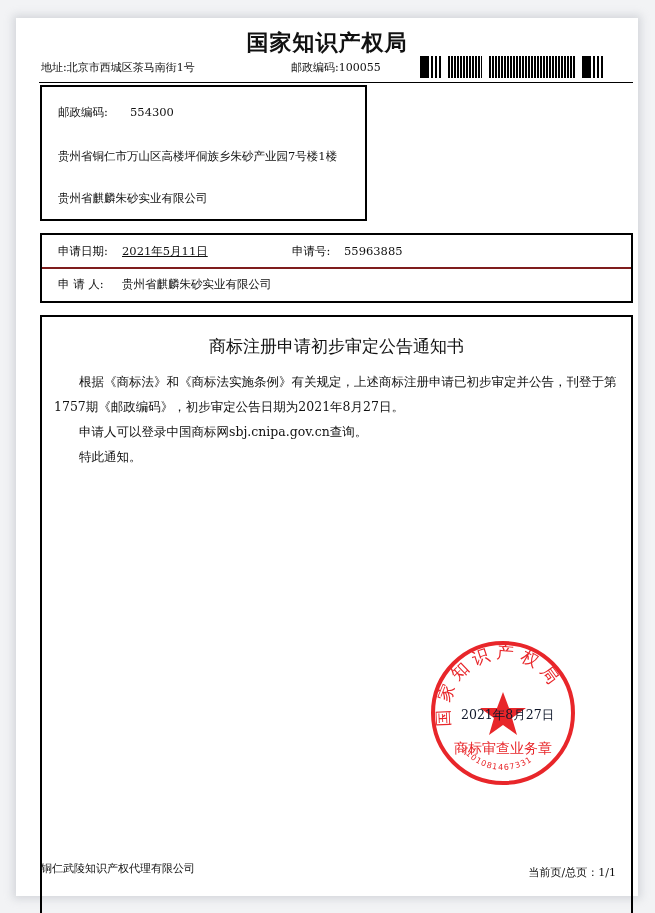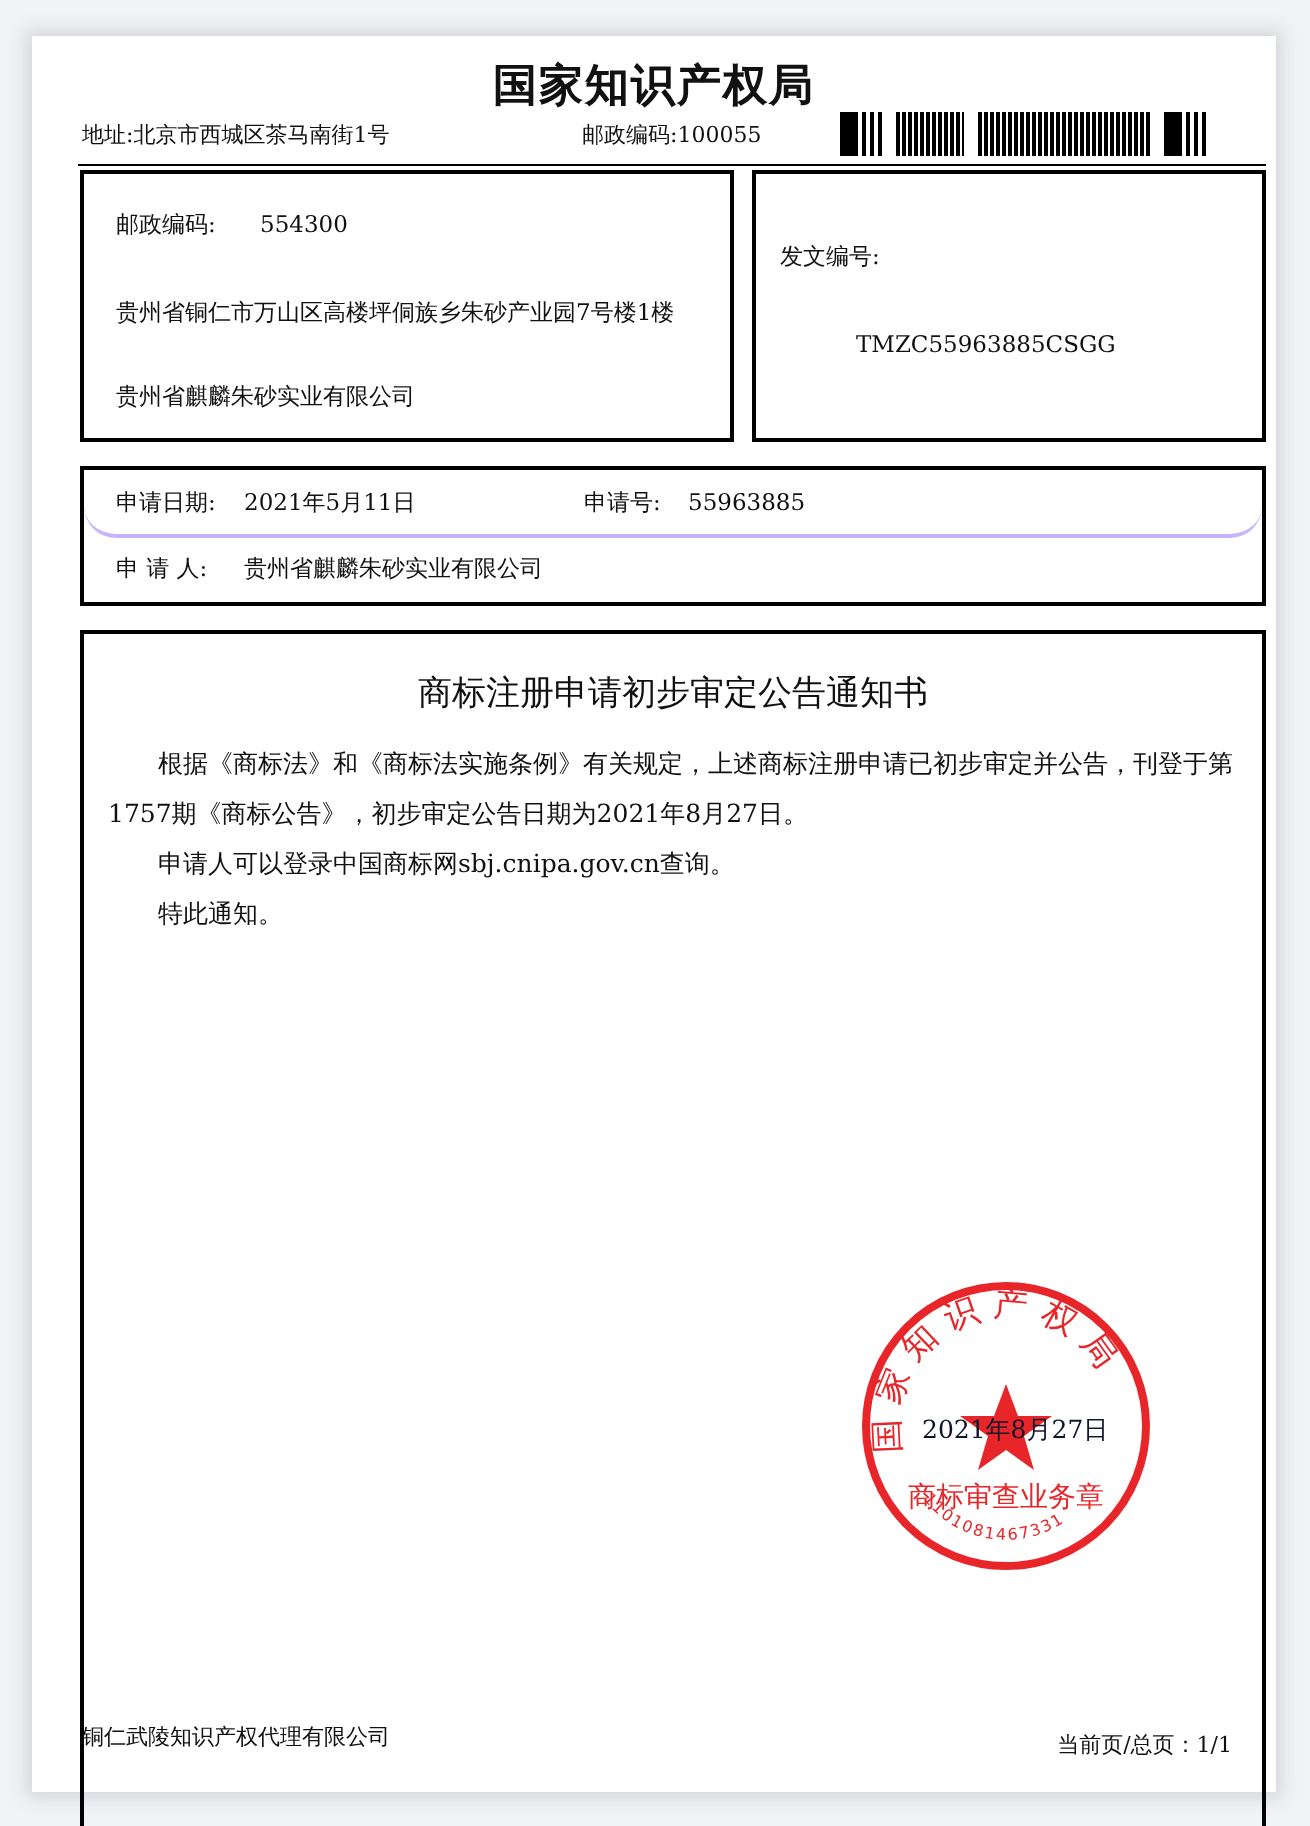--- a/index.html
+++ b/index.html
@@ -53,21 +53,21 @@
       position: absolute; border: 2px solid #000; box-sizing: border-box;
     }
     .box-addr { left: 24px; top: 67px; width: 327px; height: 136px; }
     .box-doc { left: 360px; top: 67px; width: 257px; height: 136px; }
     .box-info { left: 24px; top: 215px; width: 593px; height: 70px; }
     .box-main { left: 24px; top: 297px; width: 593px; height: 671px; }
     .info-row {
       position: absolute; left: 0; width: 100%; height: 34px;
       box-sizing: border-box;
     }
-    .info-row.r1 { top: 0; border-bottom: 2px solid #c4b5fd; border-radius: 16px; }
+    .info-row.r1 { top: 0; border-bottom: 2px solid #7f1d1d; }
     .info-row.r2 { top: 34px; text-decoration: underline; }
     .t { position: absolute; font-size: 11.5px; white-space: nowrap; }
     .notice-title {
       position: absolute; left: 0; top: 18px; width: 100%;
       text-align: center; font-size: 17px;
       font-family: "DejaVu Sans", "Liberation Sans", sans-serif;
       font-weight: normal;
     }
     .para {
       position: absolute; left: 12px; width: 565px;
@@ -115,41 +115,37 @@
 
   <div class="hr-top"></div>
 
   <div class="box box-addr">
     <span class="t" style="left:16px; top:18px;">邮政编码:</span>
     <span class="t" style="left:88px; top:18px;">554300</span>
     <span class="t" style="left:16px; top:62px;">贵州省铜仁市万山区高楼坪侗族乡朱砂产业园7号楼1楼</span>
     <span class="t" style="left:16px; top:104px;">贵州省麒麟朱砂实业有限公司</span>
   </div>
 
-  <div class="box box-doc">
-    <span class="t" style="left:12px; top:34px;">发文编号:</span>
-    <span class="t" style="left:50px; top:78px;">TMZC55963885CSGG</span>
-  </div>
 
   <div class="box box-info">
     <div class="info-row r1">
       <span class="t" style="left:16px; top:9px;">申请日期:</span>
-      <span class="t" style="left:80px; top:9px;">2021年5月11日</span>
+      <span class="t" style="left:80px; top:9px;text-decoration:underline;">2021年5月11日</span>
       <span class="t" style="left:250px; top:9px;">申请号:</span>
       <span class="t" style="left:302px; top:9px;">55963885</span>
     </div>
     <div class="info-row r2">
       <span class="t" style="left:16px; top:8px;">申 请 人:</span>
       <span class="t" style="left:80px; top:8px;">贵州省麒麟朱砂实业有限公司</span>
     </div>
   </div>
 
   <div class="box box-main">
     <div class="notice-title">商标注册申请初步审定公告通知书</div>
-    <div class="para" style="top:52px; text-indent:25px;">根据《商标法》和《商标法实施条例》有关规定，上述商标注册申请已初步审定并公告，刊登于第1757期《商标公告》，初步审定公告日期为2021年8月27日。</div>
+    <div class="para" style="top:52px; text-indent:25px;">根据《商标法》和《商标法实施条例》有关规定，上述商标注册申请已初步审定并公告，刊登于第1757期《邮政编码》，初步审定公告日期为2021年8月27日。</div>
     <div class="para" style="top:127px; text-indent:25px;">特此通知。</div>
     <div class="para" style="top:102px; text-indent:25px;">申请人可以登录中国商标网sbj.cnipa.gov.cn查询。</div>
   </div>
 
   <svg class="seal" viewBox="0 0 146 146">
     <defs>
       <path id="arcTop" d="M 22 90 A 54 54 0 1 1 124 90"></path>
       <path id="arcBot" d="M 28 104 A 52 52 0 0 0 118 104"></path>
     </defs>
     <circle cx="73" cy="73" r="70" fill="none" stroke="#e8262a" stroke-width="4"></circle>

